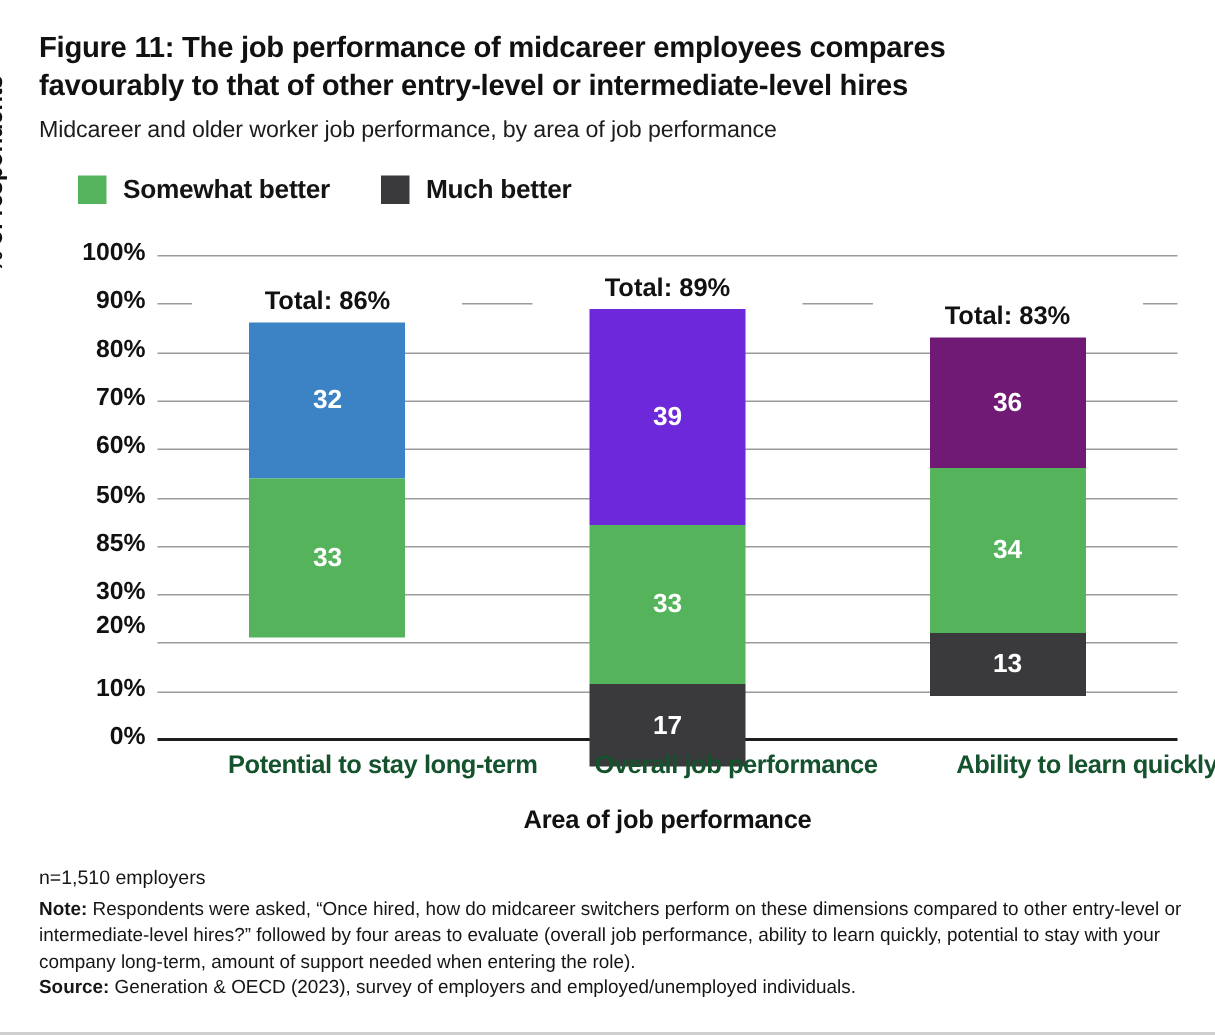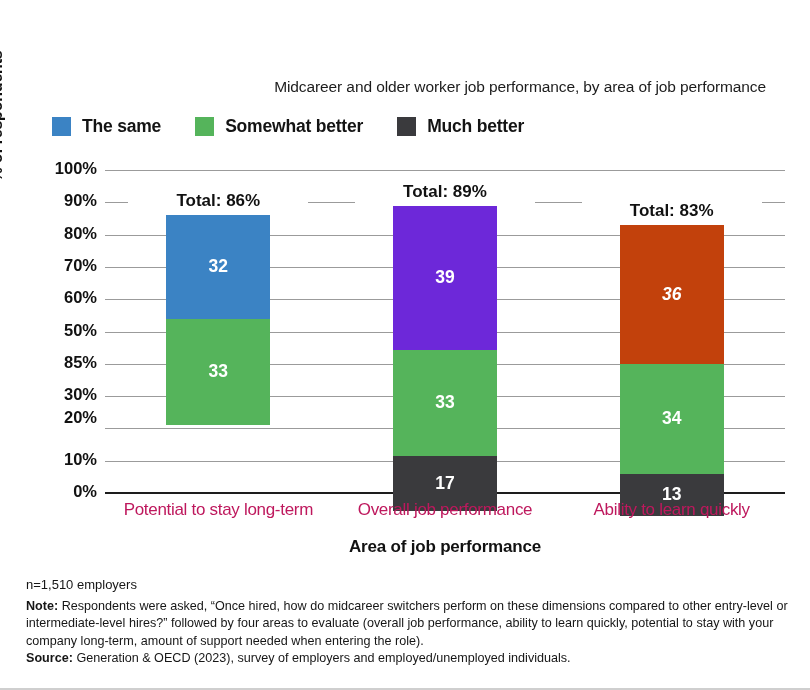--- a/index.html
+++ b/index.html
@@ -37,21 +37,20 @@
   }
   .subtitle {
     position: absolute;
     left: 26px;
     top: 78px;
     width: 740px;
     font-size: 15.5px;
     font-weight: normal;
     color: #1c1c1c;
     letter-spacing: -0.1px;
-    text-align: right;
   }
 
   
   .legend {
     position: absolute;
     left: 52px;
     top: 113px;
     height: 26px;
     display: flex;
     align-items: center;
@@ -147,24 +146,24 @@
     background: #ffffff;
     padding: 1px 0 2px 0;
     white-space: nowrap;
   }
 
   
   .xtick {
     position: absolute;
     top: 500px;
     width: 280px;
-    text-align: center;
+    text-align: right;
     font-size: 17px;
-    font-weight: normal;
-    color: #be185d;
+    font-weight: bold;
+    color: #14532d;
     letter-spacing: -0.3px;
     white-space: nowrap;
   }
   .xtitle {
     position: absolute;
     left: 105px;
     top: 537px;
     width: 680px;
     text-align: center;
     font-size: 17px;
@@ -193,27 +192,24 @@
     width: 810px;
     height: 2px;
     background: #cfcfcf;
   }
 </style>
 </head>
 <body>
 
 <div id="figure">
 
+  <div class="title">Figure 11: The job performance of midcareer employees compares favourably to that of other entry-level or intermediate-level hires</div>
   <div class="subtitle">Midcareer and older worker job performance, by area of job performance</div>
 
   <div class="legend" id="legend-root">
-      <div class="legend-item">
-        <span class="legend-swatch" style="background: rgb(59, 131, 196);"></span>
-        <span class="legend-label">The same</span>
-      </div>
       <div class="legend-item">
         <span class="legend-swatch" style="background: rgb(85, 180, 91);"></span>
         <span class="legend-label">Somewhat better</span>
       </div>
       <div class="legend-item">
         <span class="legend-swatch" style="background: rgb(58, 58, 61);"></span>
         <span class="legend-label">Much better</span>
       </div>
     </div>
 
@@ -246,21 +242,21 @@
         </div>
         <div class="seg" style="height: 106.59px; background: rgb(85, 180, 91);">
           <span>33</span>
         </div>
         <div class="seg" style="height: 54.91px; background: rgb(58, 58, 61);">
           <span>17</span>
         </div>
         <div class="total-label" style="top: -25px;">Total: 89%</div>
       </div>
       <div class="bar-group" style="left: 514.667px; height: 268.09px;">
-        <div class="seg" style="height: 139px; background: #c2410c; font-style: italic;">
+        <div class="seg" style="height: 87px; background: #701a75;">
           <span>36</span>
         </div>
         <div class="seg" style="height: 109.82px; background: rgb(85, 180, 91);">
           <span>34</span>
         </div>
         <div class="seg" style="height: 41.99px; background: rgb(58, 58, 61);">
           <span>13</span>
         </div>
         <div class="total-label" style="top: -25px;">Total: 83%</div>
       </div>

